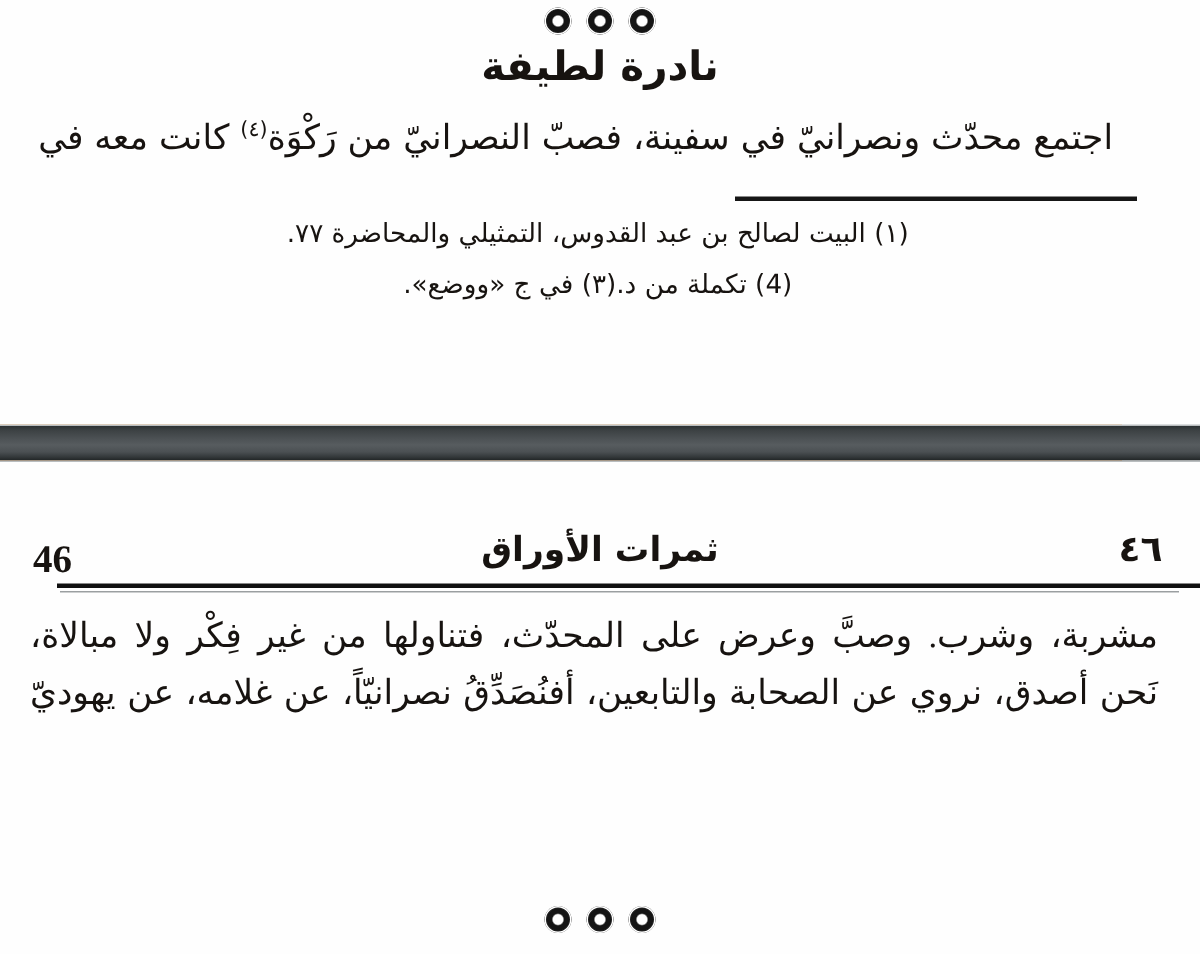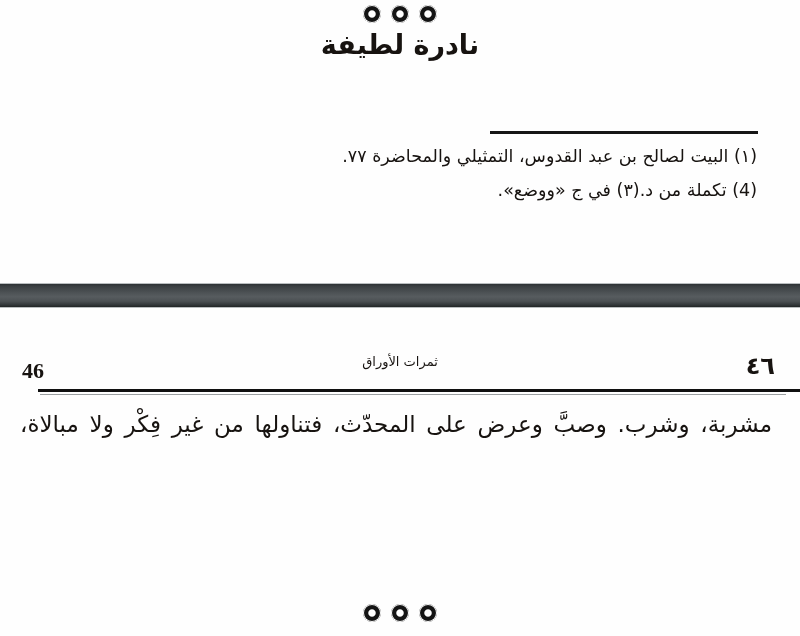--- a/index.html
+++ b/index.html
@@ -38,74 +38,75 @@
   }
 
   sup.fnmark { font-size: 0.60em; vertical-align: super; line-height: 0; }
 
   .fn-rule { position: absolute; top: 131px; left: 490px; width: 268px; height: 3px; background: #161616; }
 
   .footnotes {
     position: absolute; top: 139px; left: 40px; right: 43px;
     direction: rtl; font-size: 17.5px; line-height: 34px; text-align: right;
   }
-  .fn-row { white-space: nowrap; }
+  .fn-row { white-space: nowrap; text-align: center; }
   .fn-3 { }
 
   
   .page-separator {
     position: relative; width: 800px; height: 23px;
     border-top: 1px solid #b9bdbf; border-bottom: 1px solid #b9bdbf;
     background: linear-gradient(180deg,
       #2d3234 0%, #3c4143 12%, #4d5255 38%, #575c5f 55%,
       #4b5053 75%, #33383a 90%, #202425 100%);
   }
 
   
   .page2 { position: relative; width: 800px; height: 328px; background: #fefefe; }
 
   .p2-header { position: absolute; top: 44px; left: 0; right: 0; height: 36px; }
   .p2-pageno-latin {
     position: absolute; left: 22px; top: 6px;
     font-family: "Liberation Serif", "DejaVu Serif", serif;
-    font-size: 22px; font-weight: bold;
+    font-size: 26px; font-weight: bold;
   }
   .p2-title {
     position: absolute; left: 0; right: 0; top: 2px; text-align: center;
-    direction: rtl; font-size: 13px; font-weight: normal;
+    direction: rtl; font-size: 23px; font-weight: bold;
   }
   .p2-pageno-arabic {
     position: absolute; right: 25px; top: 0;
     direction: rtl; font-size: 24px; font-weight: bold;
   }
   .p2-rule { position: absolute; top: 81px; left: 38px; right: 0; height: 3px; background: #101010; }
   .p2-rule-shadow { position: absolute; top: 86px; left: 40px; right: 14px; height: 1px; background: #9b9fa1; }
 
   .p2-body {
     position: absolute; top: 97px; left: 20px; right: 28px;
     direction: rtl; font-size: 23px; line-height: 38px;
   }
-  .body-line { white-space: nowrap; text-align: justify; text-align-last: justify; }
+  .body-line { white-space: nowrap; text-align: justify; text-align-last: justify; font-family: Liberation Serif, serif; }
   .body-line.last { text-align: right; text-align-last: right; }
 
   .ornament-row-bottom { top: 296px; }
 </style>
 </head>
 <body>
 
 <div class="viewer">
 
   <div class="page1">
 
     <div class="ornament-row ornament-row-top">
       <span class="rosette"></span><span class="rosette"></span><span class="rosette"></span>
     </div>
 
     <div class="p1-heading">نادرة لطيفة</div>
 
+    <div class="p1-line"><span>اجتمع محدّث ونصرانيّ في سفينة، فصبّ النصرانيّ من رَكْوَة</span><sup class="fnmark">(٤)</sup><span> كانت معه في</span></div>
 
     <div class="fn-rule"></div>
 
     <div class="footnotes">
       <div class="fn-row">(١) البيت لصالح بن عبد القدوس، التمثيلي والمحاضرة ٧٧.</div>
       <div class="fn-row"><span>(4) تكملة من د.</span><span class="fn-3">(٣) في ج «ووضع».</span></div>
     </div>
   </div>
 
   <div class="page-separator"></div>
@@ -115,19 +116,20 @@
     <div class="p2-header">
       <span class="p2-pageno-latin">46</span>
       <span class="p2-title">ثمرات الأوراق</span>
       <span class="p2-pageno-arabic">٤٦</span>
     </div>
     <div class="p2-rule"></div>
     <div class="p2-rule-shadow"></div>
 
     <div class="p2-body">
       <div class="body-line"><span>مشربة، وشرب. وصبَّ وعرض على المحدّث، فتناولها من غير فِكْر ولا مبالاة،</span><sup class="fnmark"></sup><span></span></div>
+      <div class="body-line"><span>نَحن أصدق، نروي عن الصحابة والتابعين، أفنُصَدِّقُ نصرانيّاً، عن غلامه، عن يهوديّ</span><sup class="fnmark"></sup><span></span></div>
     </div>
 
     <div class="ornament-row ornament-row-bottom">
       <span class="rosette"></span><span class="rosette"></span><span class="rosette"></span>
     </div>
   </div>
 </div>
 
 </body></html>

